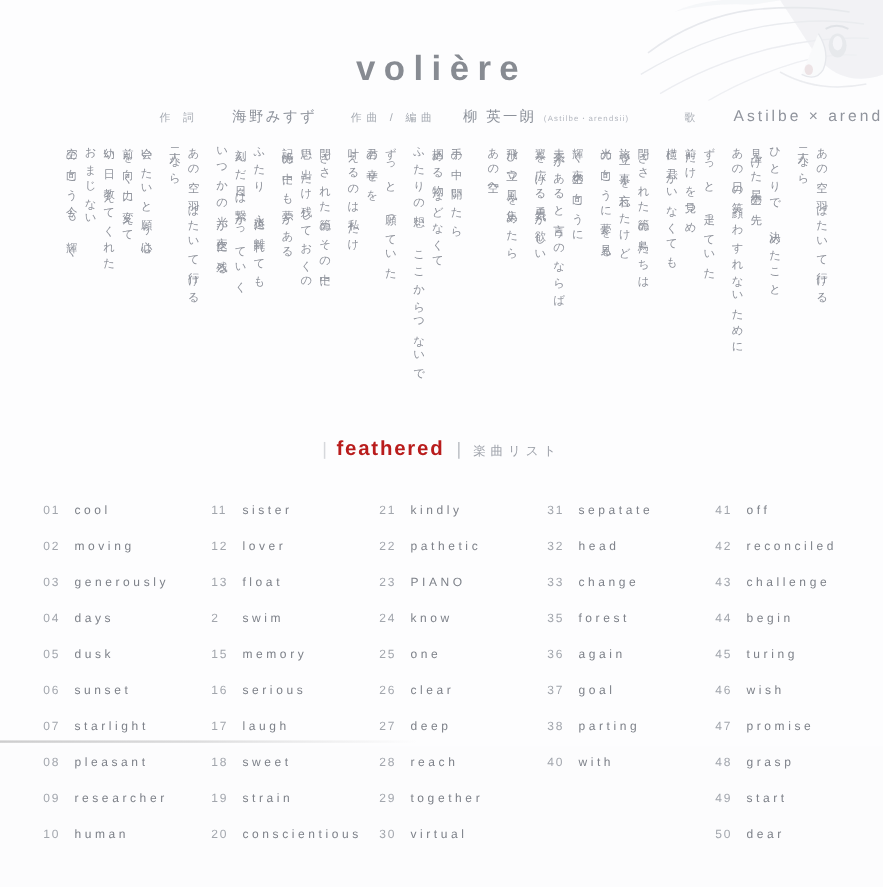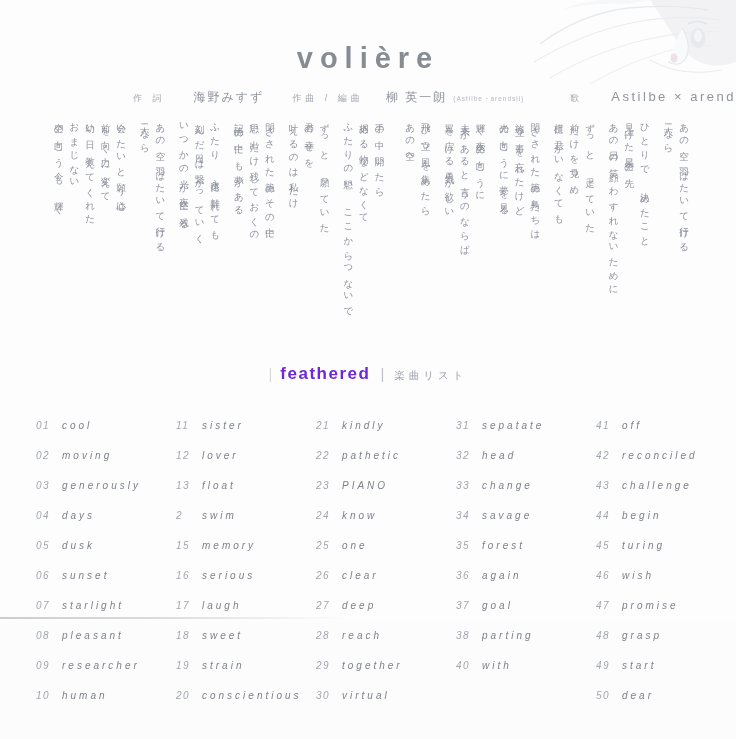--- a/index.html
+++ b/index.html
@@ -49,31 +49,31 @@
   .lyric-line { line-height:15.6px; }
   .stanza + .stanza { margin-right:8px; }
   .verse + .verse  { margin-right:15px; }
 
   
   .list-header {
     position:absolute; top:364px; left:0; width:736px;
     display:flex; justify-content:center; align-items:baseline;
   }
   .hdr-bar-left  { font-size:15px; color:#d6d8dc; font-weight:400; }
-  .hdr-title     { font-size:17px; font-weight:700; letter-spacing:1.5px; color:#6d28d9; margin:0 10px 0 8px; }
+  .hdr-title     { font-size:17px; font-weight:700; letter-spacing:1.5px; color:#b91c1c; margin:0 10px 0 8px; }
   .hdr-bar-right { font-size:15px; color:#bcbfc5; }
   .hdr-subtitle  { font-size:10.5px; letter-spacing:4px; color:#9ea2aa; margin-left:10px;text-align:right; }
 
   
   .tracks {
     position:absolute; top:410px; left:36px;
     display:flex;
   }
   .track-col { width:140px; }
-  .track-row { height:30px; display:flex; align-items:center;font-style:italic; }
+  .track-row { height:30px; display:flex; align-items:center; }
   .track-no {
     width:22px; flex:0 0 22px;
     font-size:10px; letter-spacing:1.5px; color:#a2a6ad;
   }
   .track-title {
     margin-left:4px;
     font-size:10px; font-weight:500; letter-spacing:3px; color:#7d8189;
   }
 
   
@@ -325,24 +325,20 @@
         </div>
         <div class="track-row">
           <span class="track-no">32</span>
           <span class="track-title">head</span>
         </div>
         <div class="track-row">
           <span class="track-no">33</span>
           <span class="track-title">change</span>
         </div>
         <div class="track-row">
-          <span class="track-no">34</span>
-          <span class="track-title">savage</span>
-        </div>
-        <div class="track-row">
           <span class="track-no">35</span>
           <span class="track-title">forest</span>
         </div>
         <div class="track-row">
           <span class="track-no">36</span>
           <span class="track-title">again</span>
         </div>
         <div class="track-row">
           <span class="track-no">37</span>
           <span class="track-title">goal</span>

